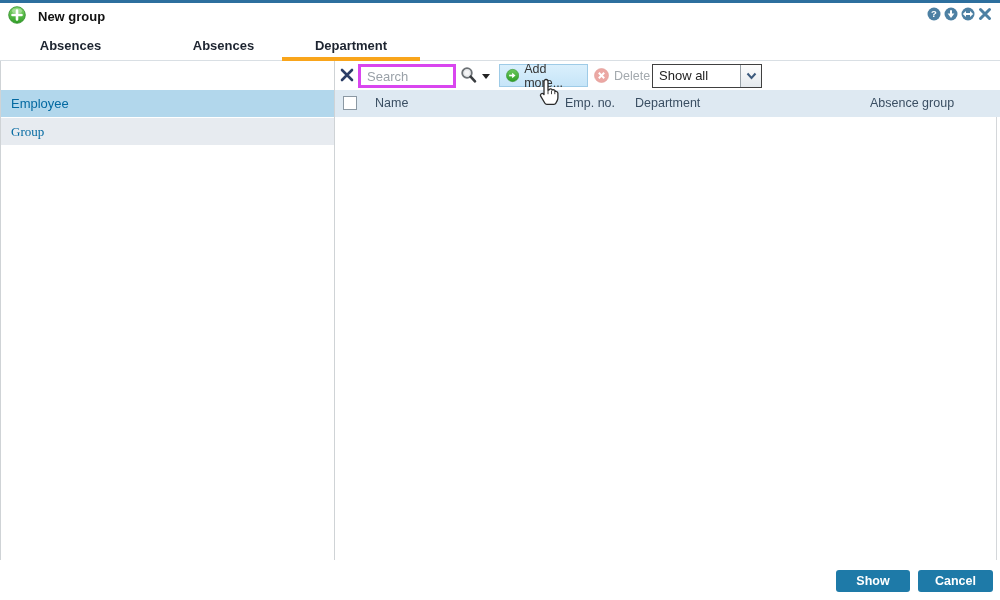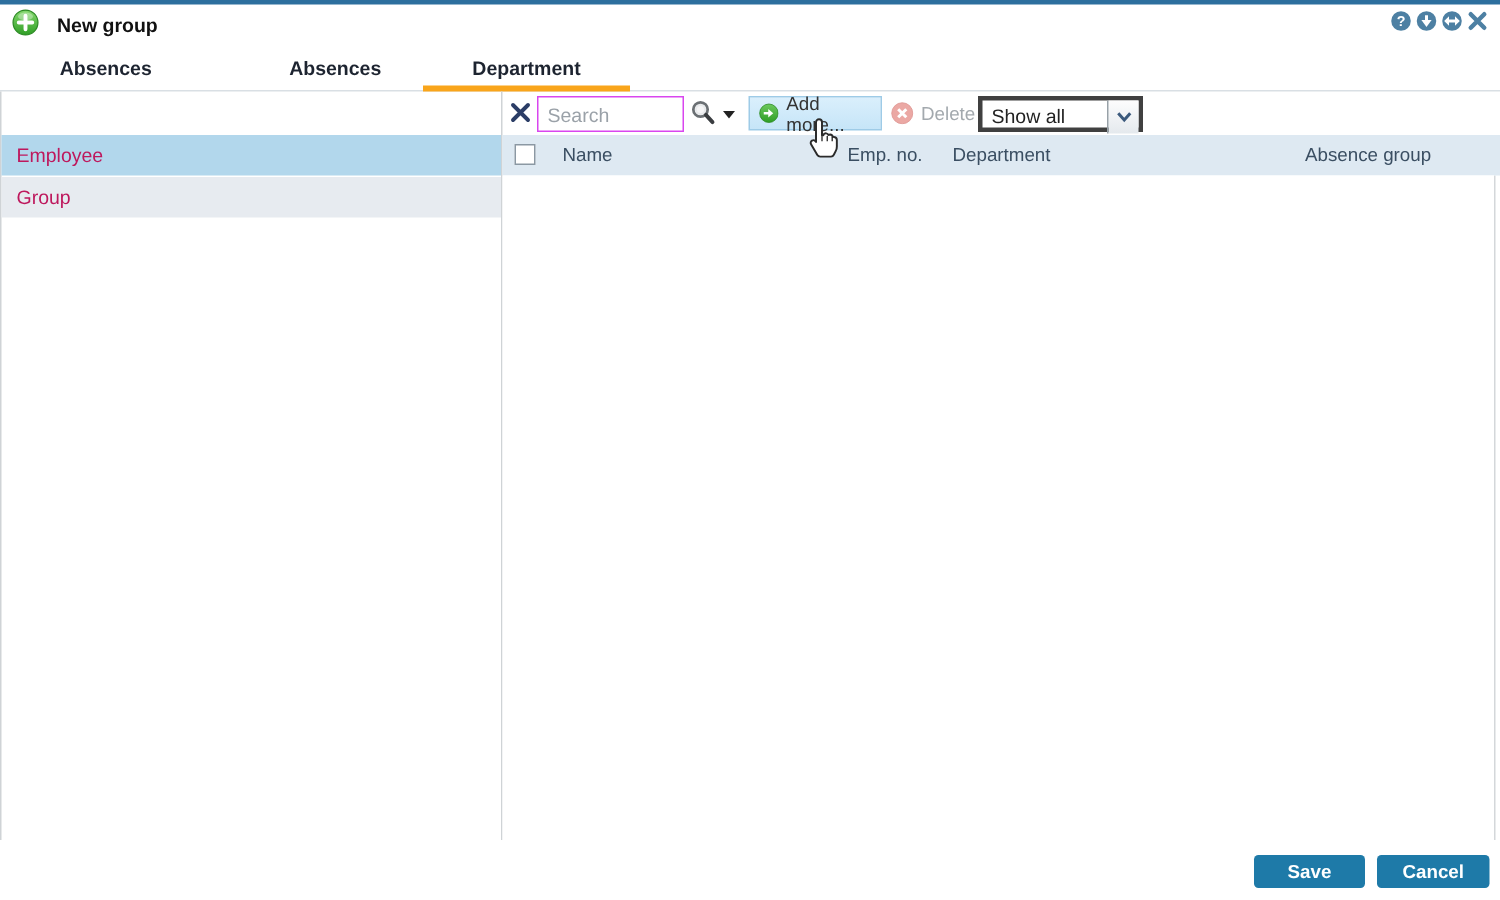--- a/index.html
+++ b/index.html
@@ -25,43 +25,43 @@
   .tab-underline { position:absolute; left:282px; top:57px; width:138px; height:4px; background:#f9a51b; }
 
   
   .vline { position:absolute; width:1px; background:#cfd3d6; }
   .vline-left { left:0; top:61px; height:499px; }
   .vline-mid  { left:334px; top:61px; height:499px; }
   .vline-right{ left:996px; top:117px; height:443px; background:#d4d7da; }
 
   
   .side-item { position:absolute; left:1px; width:333px; height:27px; line-height:27px;
-               padding-left:10px; font-size:13px; color:#be185d; cursor:pointer; }
+               padding-left:10px; font-size:13px; color:#0369a1; cursor:pointer; }
   .side-item.selected { background:#b2d7ec; }
   .side-item.normal   { background:#e7ebf0; }
 
   
   .clear-x { position:absolute; left:340px; top:68px; width:14px; height:14px; cursor:pointer; }
   .search-input { position:absolute; left:358px; top:64px; width:98px; height:24px;
-     border:1px solid #d946ef; font-family:"Liberation Sans", sans-serif;
+     border:3px solid #d946ef; font-family:"Liberation Sans", sans-serif;
      font-size:13px; color:#6d28d9; padding:5px 6px; outline:none; }
   .search-input::placeholder { color:#9aa1a8; opacity:1; }
   .magnifier { position:absolute; left:460px; top:66px; width:18px; height:19px; cursor:pointer; }
   .mag-caret { position:absolute; left:482px; top:74px; width:0; height:0;
      border-left:4px solid transparent; border-right:4px solid transparent;
      border-top:5px solid #222; cursor:pointer; }
   .btn-addmore { position:absolute; left:499px; top:64px; height:23px; width:89px;
      display:flex; align-items:center; gap:5px; padding:0 6px;
      background:linear-gradient(#daeffc,#c6e5f8); border:1px solid #9ecbe7;
      font-size:12.5px; color:#333; cursor:pointer; }
   .btn-delete { position:absolute; left:592px; top:64px; height:23px;
      display:flex; align-items:center; gap:5px; padding:0 2px;
      background:transparent; border:none; font-size:12.5px; color:#a3a9ae; }
   .select-filter { position:absolute; left:652px; top:64px; width:110px; height:24px;
-     border:3px solid #404040; background:#fff; cursor:pointer;padding-left:24px; }
+     border:1px solid #404040; background:#fff; cursor:pointer;padding-left:24px; }
   .select-label { position:absolute; left:6px; top:0; line-height:22px; font-size:13px; color:#222; }
   .select-arrow { position:absolute; right:0; top:0; width:21px; height:22px;
      border-left:1px solid #98a1a8; background:linear-gradient(#fdfdfd,#e4e9ed);
      display:flex; align-items:center; justify-content:center; }
 
   
   .table-header { position:absolute; left:335px; top:90px; width:665px; height:27px; background:#dee9f2;text-align:center; }
   .hdr-checkbox { position:absolute; left:8px; top:6px; width:14px; height:14px;
      border:1px solid #8b98a3; background:#fff; cursor:pointer; }
   .hdr-col { position:absolute; top:0; height:27px; line-height:27px; font-size:12.5px; color:#3a4e62; cursor:pointer; }
@@ -124,21 +124,21 @@
     <div class="tab tab-absences">Absences</div>
     <div class="tab tab-employees">Department</div>
   </div>
   <div class="tab-underline"></div>
 
   <div class="vline vline-left"></div>
   <div class="vline vline-mid"></div>
   <div class="vline vline-right"></div>
 
   <div class="side-item selected" style="top:90px;">Employee</div>
-  <div class="side-item normal" style="top:118px;">Group</div>
+  <div class="side-item normal" style="top:118px;font-family:Liberation Serif, serif;">Group</div>
 
   <svg class="clear-x" viewBox="0 0 14 14">
     <path d="M2 2 L12 12 M12 2 L2 12" stroke="#2b3d66" stroke-width="2.6" stroke-linecap="round"></path>
   </svg>
   <input class="search-input" type="text" placeholder="Search" style="">
   <svg class="magnifier" viewBox="0 0 18 19">
     <circle cx="7" cy="7" r="4.8" fill="#e8eaec" stroke="#6b7074" stroke-width="1.8"></circle>
     <circle cx="7" cy="7" r="2.4" fill="#f7f8f9" opacity="0.8"></circle>
     <path d="M10.6 10.6 L15 15.4" stroke="#3a3d40" stroke-width="2.6" stroke-linecap="round"></path>
   </svg>
@@ -178,21 +178,21 @@
 
   <div class="table-header">
     <div class="hdr-checkbox"></div>
     <div class="hdr-col col-name">Name</div>
     <div class="hdr-col col-empno">Emp. no.</div>
     <div class="hdr-col col-dept">Department</div>
     <div class="hdr-col col-absgrp">Absence group</div>
   </div>
   <div class="table-body"></div>
 
-  <button class="btn-footer btn-save">Save</button>
+  <button class="btn-footer btn-save">Show</button>
   <button class="btn-footer btn-cancel">Cancel</button>
 
   <svg class="hand-cursor" viewBox="0 0 24 30">
     <path d="M10 1.5c1.1 0 2 .9 2 2v8.6l.9.1c.2-.8 1-1.4 1.9-1.3.7.1 1.2.5 1.5 1.1.3-.2.7-.3 1.1-.3 1 .1 1.7.8 1.8 1.7.3-.1.6-.2 1-.1 1 .2 1.7 1 1.7 2v4.3c0 1.1-.2 2.1-.7 3l-1.4 2.7c-.3.7-1 1.1-1.8 1.1h-7.2c-.8 0-1.5-.4-1.9-1.1l-4.2-7.2c-.5-.8-.2-1.9.6-2.4.7-.4 1.6-.3 2.2.3l.5.6V3.5c0-1.1.9-2 2-2z" fill="#fff" stroke="#2b2b2b" stroke-width="1.3" stroke-linejoin="round"></path>
     <path d="M12 12.2v4 M15.5 12.6v3.6 M18.8 13.2v3" stroke="#2b2b2b" stroke-width="0.9" fill="none"></path>
   </svg>
 
 </div>
 
 </body></html>

